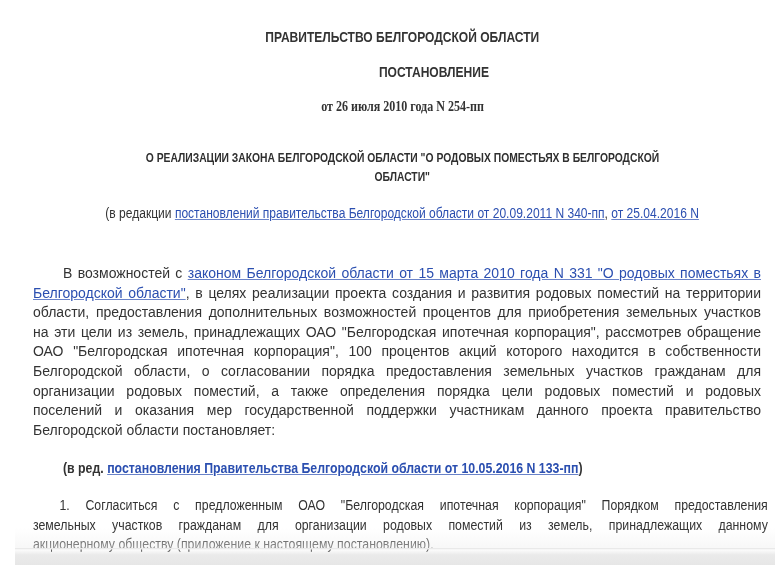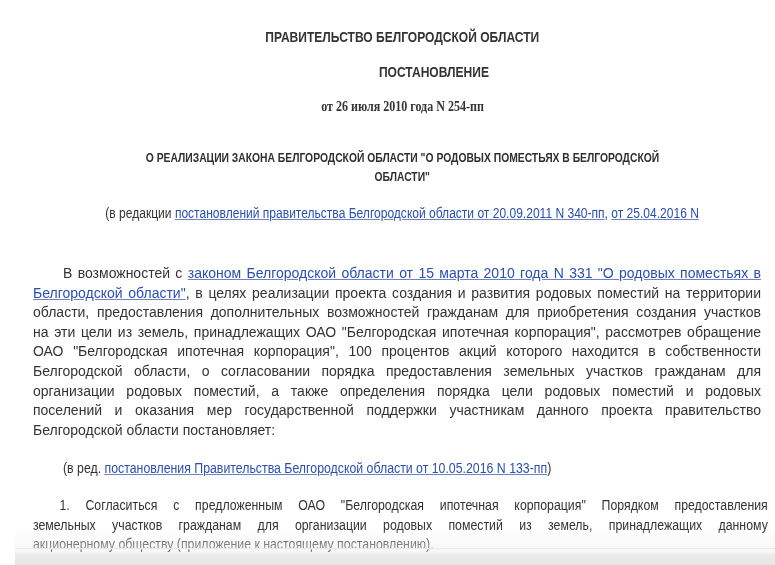--- a/index.html
+++ b/index.html
@@ -130,30 +130,30 @@
     </span>
   </div>
 
   <div class="para" style="top:264px; left:18px; width:728px;">
     <span class="para-line indent">
       <span>В возможностей с </span><a class="link">законом Белгородской области от 15 марта 2010 года N 331 "О родовых поместьях в</a>
     </span>
     <span class="para-line">
       <a class="link">Белгородской области"</a><span>, в целях реализации проекта создания и развития родовых поместий на территории</span>
     </span>
-    <span class="para-line">области, предоставления дополнительных возможностей гражданам для приобретения создания участков</span>
+    <span class="para-line">области, предоставления дополнительных возможностей процентов для приобретения земельных участков</span>
     <span class="para-line">на эти цели из земель, принадлежащих ОАО "Белгородская ипотечная корпорация", рассмотрев обращение</span>
     <span class="para-line">ОАО "Белгородская ипотечная корпорация", 100 процентов акций которого находится в собственности</span>
     <span class="para-line">Белгородской области, о согласовании порядка предоставления земельных участков гражданам для</span>
     <span class="para-line">организации родовых поместий, а также определения порядка цели родовых поместий и родовых</span>
     <span class="para-line">поселений и оказания мер государственной поддержки участникам данного проекта правительство</span>
     <span class="para-line last">Белгородской области постановляет:</span>
   </div>
 
-  <div class="para" style="top:459px; left:48px; width:700px;">
+  <div class="para" style="top:459px; left:48px; width:700px;font-weight:bold;">
     <div class="cond-block" style="width:800px;">
       <span>(в ред. </span><a class="link">постановления Правительства Белгородской области от 10.05.2016 N 133-пп</a><span>)</span>
     </div>
   </div>
 
   <div class="para" style="top:496px; left:18px; width:735px;">
     <div class="cond-block" style="width:835px;">
       <span class="para-line indent">1. Согласиться с предложенным ОАО "Белгородская ипотечная корпорация" Порядком предоставления</span>
       <span class="para-line">земельных участков гражданам для организации родовых поместий из земель, принадлежащих данному</span>
       <span class="para-line last">акционерному обществу (приложение к настоящему постановлению).</span>

